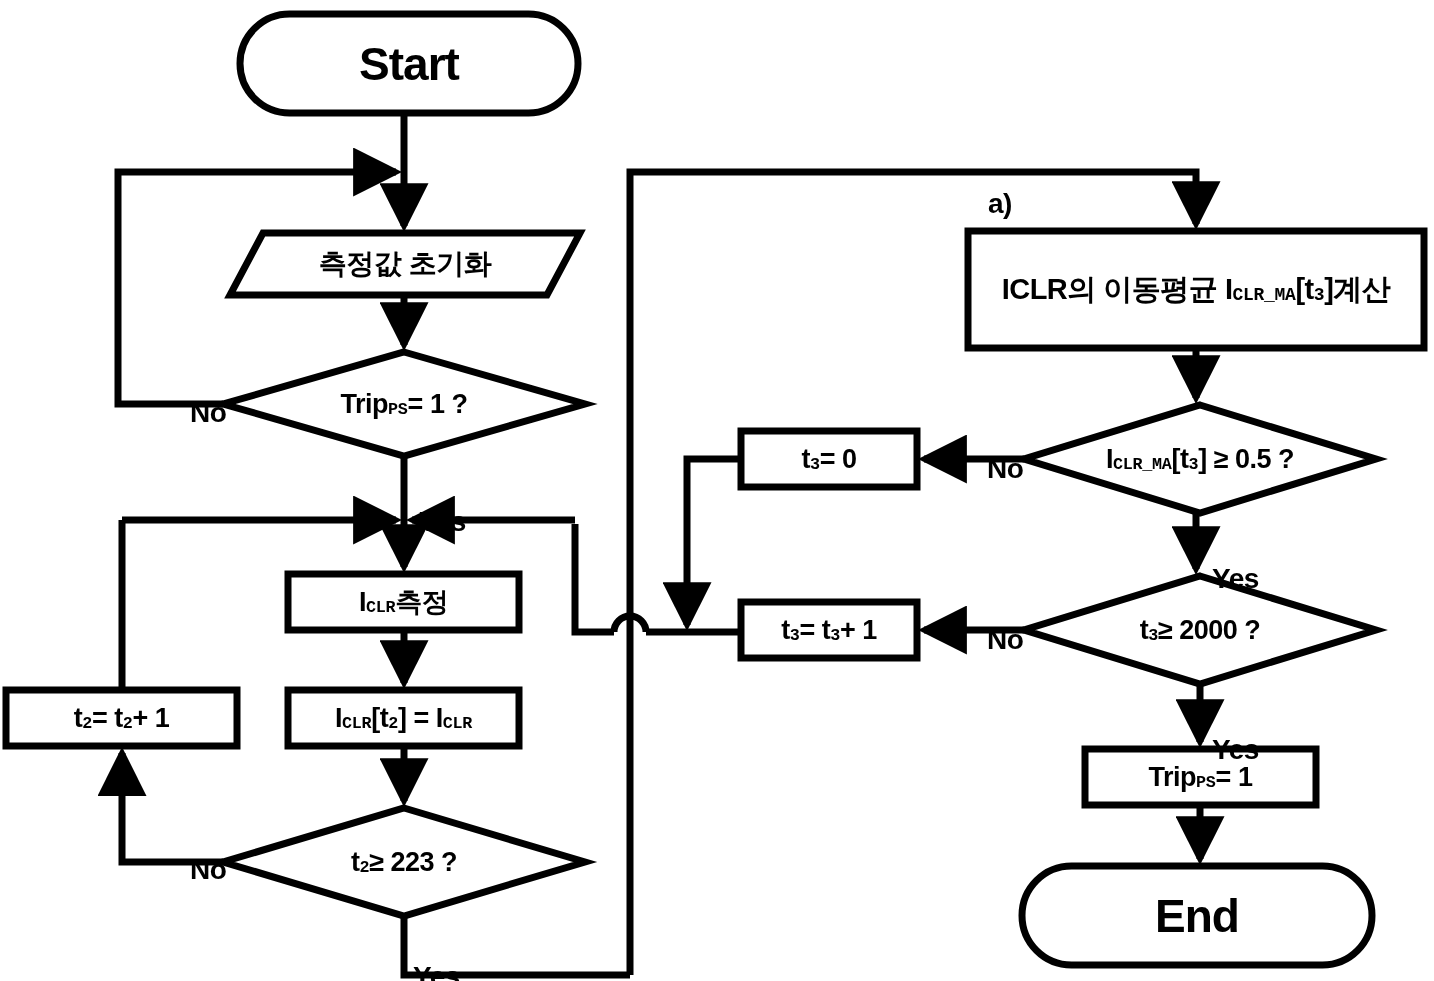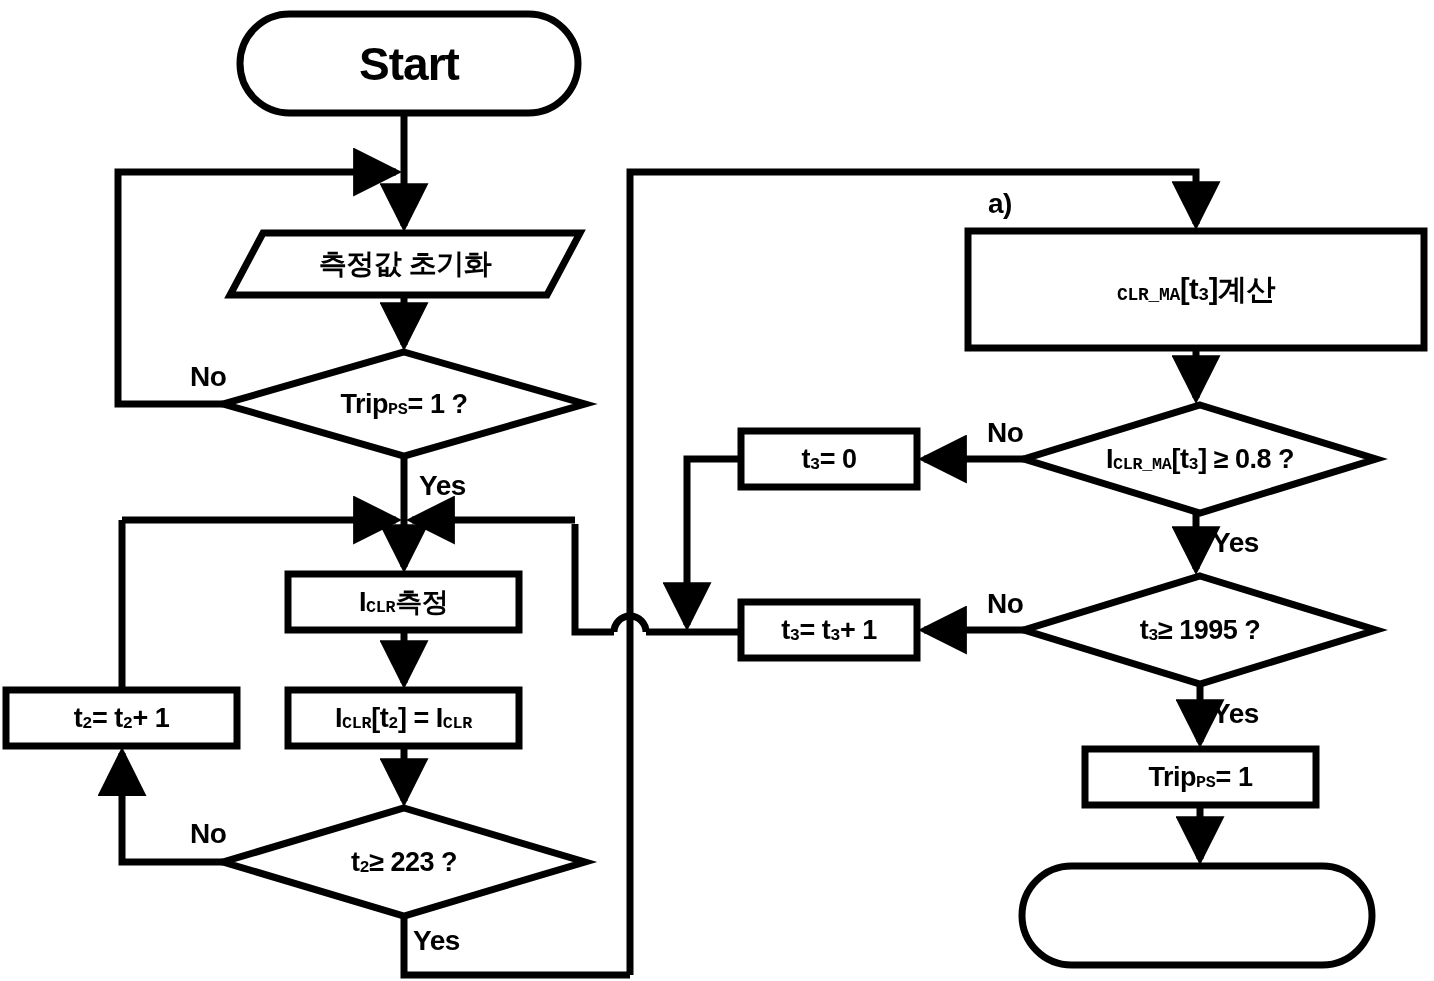--- a/index.html
+++ b/index.html
@@ -32,21 +32,21 @@
     text-align:center;
     font-family:"Liberation Sans","DejaVu Sans",sans-serif;
     letter-spacing:-0.5px;
     pointer-events:none;
   }
   .term{font-size:46px;letter-spacing:-1px;}
   .proc{font-size:27px;}
   .dec{font-size:27px;}
   .io{font-size:28px;}
   .big{font-size:29px;}
-  .yn{font-size:28px;font-weight:700;}
+  .yn{font-size:28px;font-weight:700;margin-top:36px;}
   .ann{font-size:28px;font-weight:700;}
   sub{font-size:0.62em;vertical-align:baseline;position:relative;top:0.30em;letter-spacing:-0.3px;font-family:Liberation Mono, monospace;}
 </style>
 </head>
 <body>
 
 <div id="root">
 
   <svg id="flow" viewBox="0 0 1434 981">
     <defs>
@@ -163,60 +163,62 @@
       <span> + 1</span>
   </div>
 
   <div class="node-text dec" style="left:279px;top:836px;width:250px;height:52px;">
     <span>t</span>
       <sub>2</sub>
       <span> ≥ 223 ?</span>
   </div>
 
   <div class="node-text big" style="left:968px;top:231px;width:456px;height:117px;">
+    <span>ICLR의 이동평균 I</span>
       <sub>CLR_MA</sub>
       <span> [t</span>
       <sub>3</sub>
       <span>]계산</span>
   </div>
 
   <div class="node-text dec" style="left:1060px;top:433px;width:280px;height:52px;">
     <span>I</span>
       <sub>CLR_MA</sub>
       <span> [t</span>
       <sub>3</sub>
-      <span>] ≥ 0.8 ?</span>
+      <span>] ≥ 0.5 ?</span>
   </div>
 
   <div class="node-text proc" style="left:741px;top:431px;width:176px;height:56px;">
     <span>t</span>
       <sub>3</sub>
       <span> = 0</span>
   </div>
 
   <div class="node-text dec" style="left:1070px;top:604px;width:260px;height:52px;">
     <span>t</span>
       <sub>3</sub>
-      <span> ≥ 1995 ?</span>
+      <span> ≥ 2000 ?</span>
   </div>
 
   <div class="node-text proc" style="left:741px;top:602px;width:176px;height:56px;">
     <span>t</span>
       <sub>3</sub>
       <span> = t</span>
       <sub>3</sub>
       <span> + 1</span>
   </div>
 
   <div class="node-text proc" style="left:1085px;top:749px;width:231px;height:56px;">
     <span>Trip</span>
       <sub>PS</sub>
       <span> = 1</span>
   </div>
 
+  <div class="node-text term" style="left:1022px;top:866px;width:350px;height:99px;">End</div>
 
   <div class="lbl yn" style="left:190px;top:361px;">No</div>
 
   <div class="lbl yn" style="left:419px;top:470px;">Yes</div>
 
   <div class="lbl yn" style="left:190px;top:818px;">No</div>
 
   <div class="lbl yn" style="left:413px;top:925px;">Yes</div>
 
   <div class="lbl yn" style="left:987px;top:417px;">No</div>

